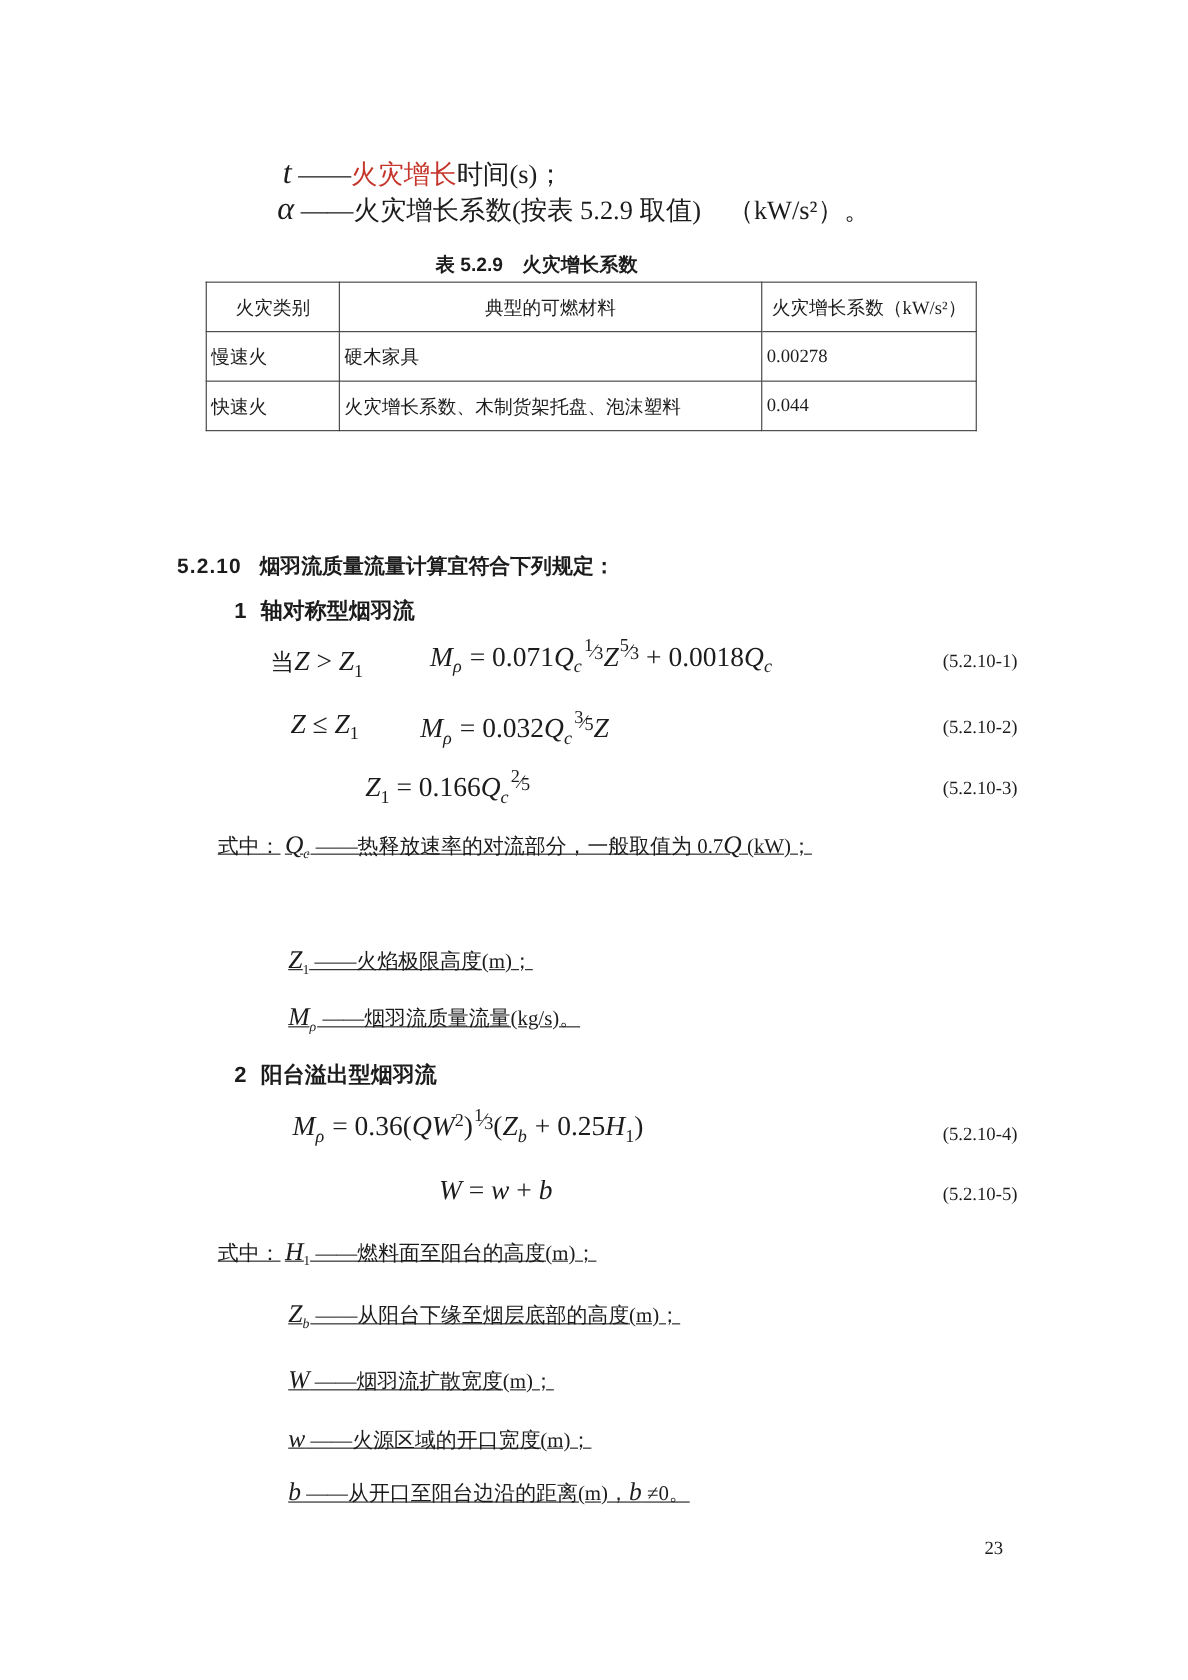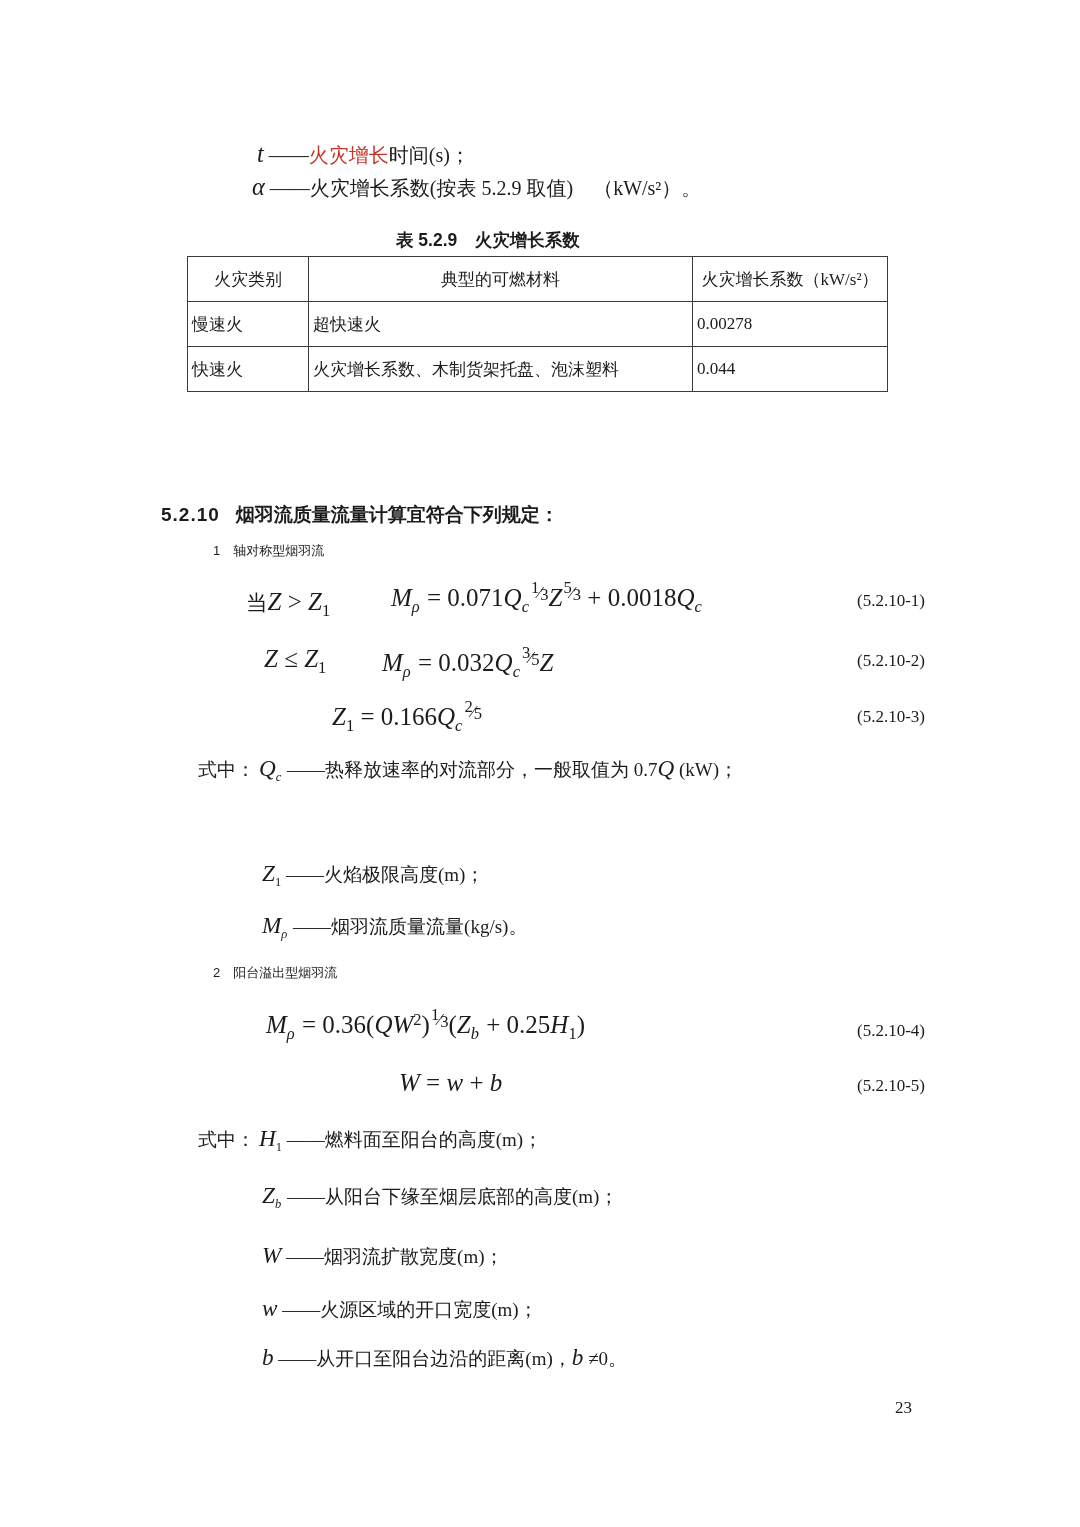--- a/index.html
+++ b/index.html
@@ -1,22 +1,22 @@
 <!DOCTYPE html>
 <html style="--accent-red: #c5352b;"><head>
 <meta charset="utf-8">
 <style>
   html,body{margin:0;padding:0;background:#ffffff;}
   .page{
     position:relative;width:1080px;height:1527px;background:#ffffff;
     font-family:"Liberation Serif","DejaVu Serif",serif;color:#1c1c1c;overflow:hidden;
   }
   .line{position:absolute;white-space:nowrap;line-height:1.25;}
-  .intro{font-size:20px;}
-  .defline{font-size:19px;}
+  .intro{font-size:24px;}
+  .defline{font-size:19px;text-decoration:underline;}
   .prefix{margin-right:4px;}
 
   
   .tk-cjk{font-style:normal;}
   .tk-red{color:var(--accent-red,#c53228);}
   .tk-rm{font-family:"Liberation Serif","DejaVu Serif",serif;}
   .tk-it{font-family:"Liberation Serif","DejaVu Serif",serif;font-style:italic;}
   .defline .tk-it,.intro .tk-it{font-size:1.22em;}
   .tk-sub{font-family:"Liberation Serif",serif;font-style:italic;font-size:0.66em;position:relative;top:0.38em;margin-right:1px;}
   .tk-subn{font-family:"Liberation Serif",serif;font-size:0.66em;position:relative;top:0.38em;}
@@ -36,21 +36,21 @@
     font-weight:bold;font-size:17.5px;white-space:nowrap;}
   table.fire-table{position:absolute;border-collapse:collapse;table-layout:fixed;
     font-size:17px;}
   .fire-table th,.fire-table td{border:1.5px solid #3c3c3c;vertical-align:middle;
     height:44px;padding:0 4px;font-weight:normal;}
 
   .heading{position:absolute;white-space:nowrap;font-family:"Liberation Sans","DejaVu Sans",sans-serif;
     font-weight:bold;font-size:19px;}
   .heading .h-num{margin-right:16px;letter-spacing:1px;}
   .item{position:absolute;white-space:nowrap;font-family:"Liberation Sans","DejaVu Sans",sans-serif;
-    font-weight:normal;font-size:13px;}
+    font-weight:bold;font-size:20px;}
   .item .i-num{margin-right:13px;}
 
   .page-number{position:absolute;font-size:17px;font-family:"Liberation Serif",serif;}
 </style>
 </head>
 <body>
 
 <div class="page">
 
   <div class="line intro" style="top:139px;left:257px"><span class="tk-it">t</span><span class="tk-cjk"> ——</span><span class="tk-red">火灾增长</span><span class="tk-cjk">时间(s)；</span></div>
@@ -68,21 +68,21 @@
     <thead>
       <tr>
         <th>火灾类别</th>
         <th>典型的可燃材料</th>
         <th>火灾增长系数（kW/s²）</th>
       </tr>
     </thead>
     <tbody>
       <tr>
         <td>慢速火</td>
-        <td>超快速火</td>
+        <td>硬木家具</td>
         <td>0.00278</td>
       </tr>
       <tr>
         <td>快速火</td>
         <td>火灾增长系数、木制货架托盘、泡沫塑料</td>
         <td>0.044</td>
       </tr>
     </tbody>
   </table>
 

